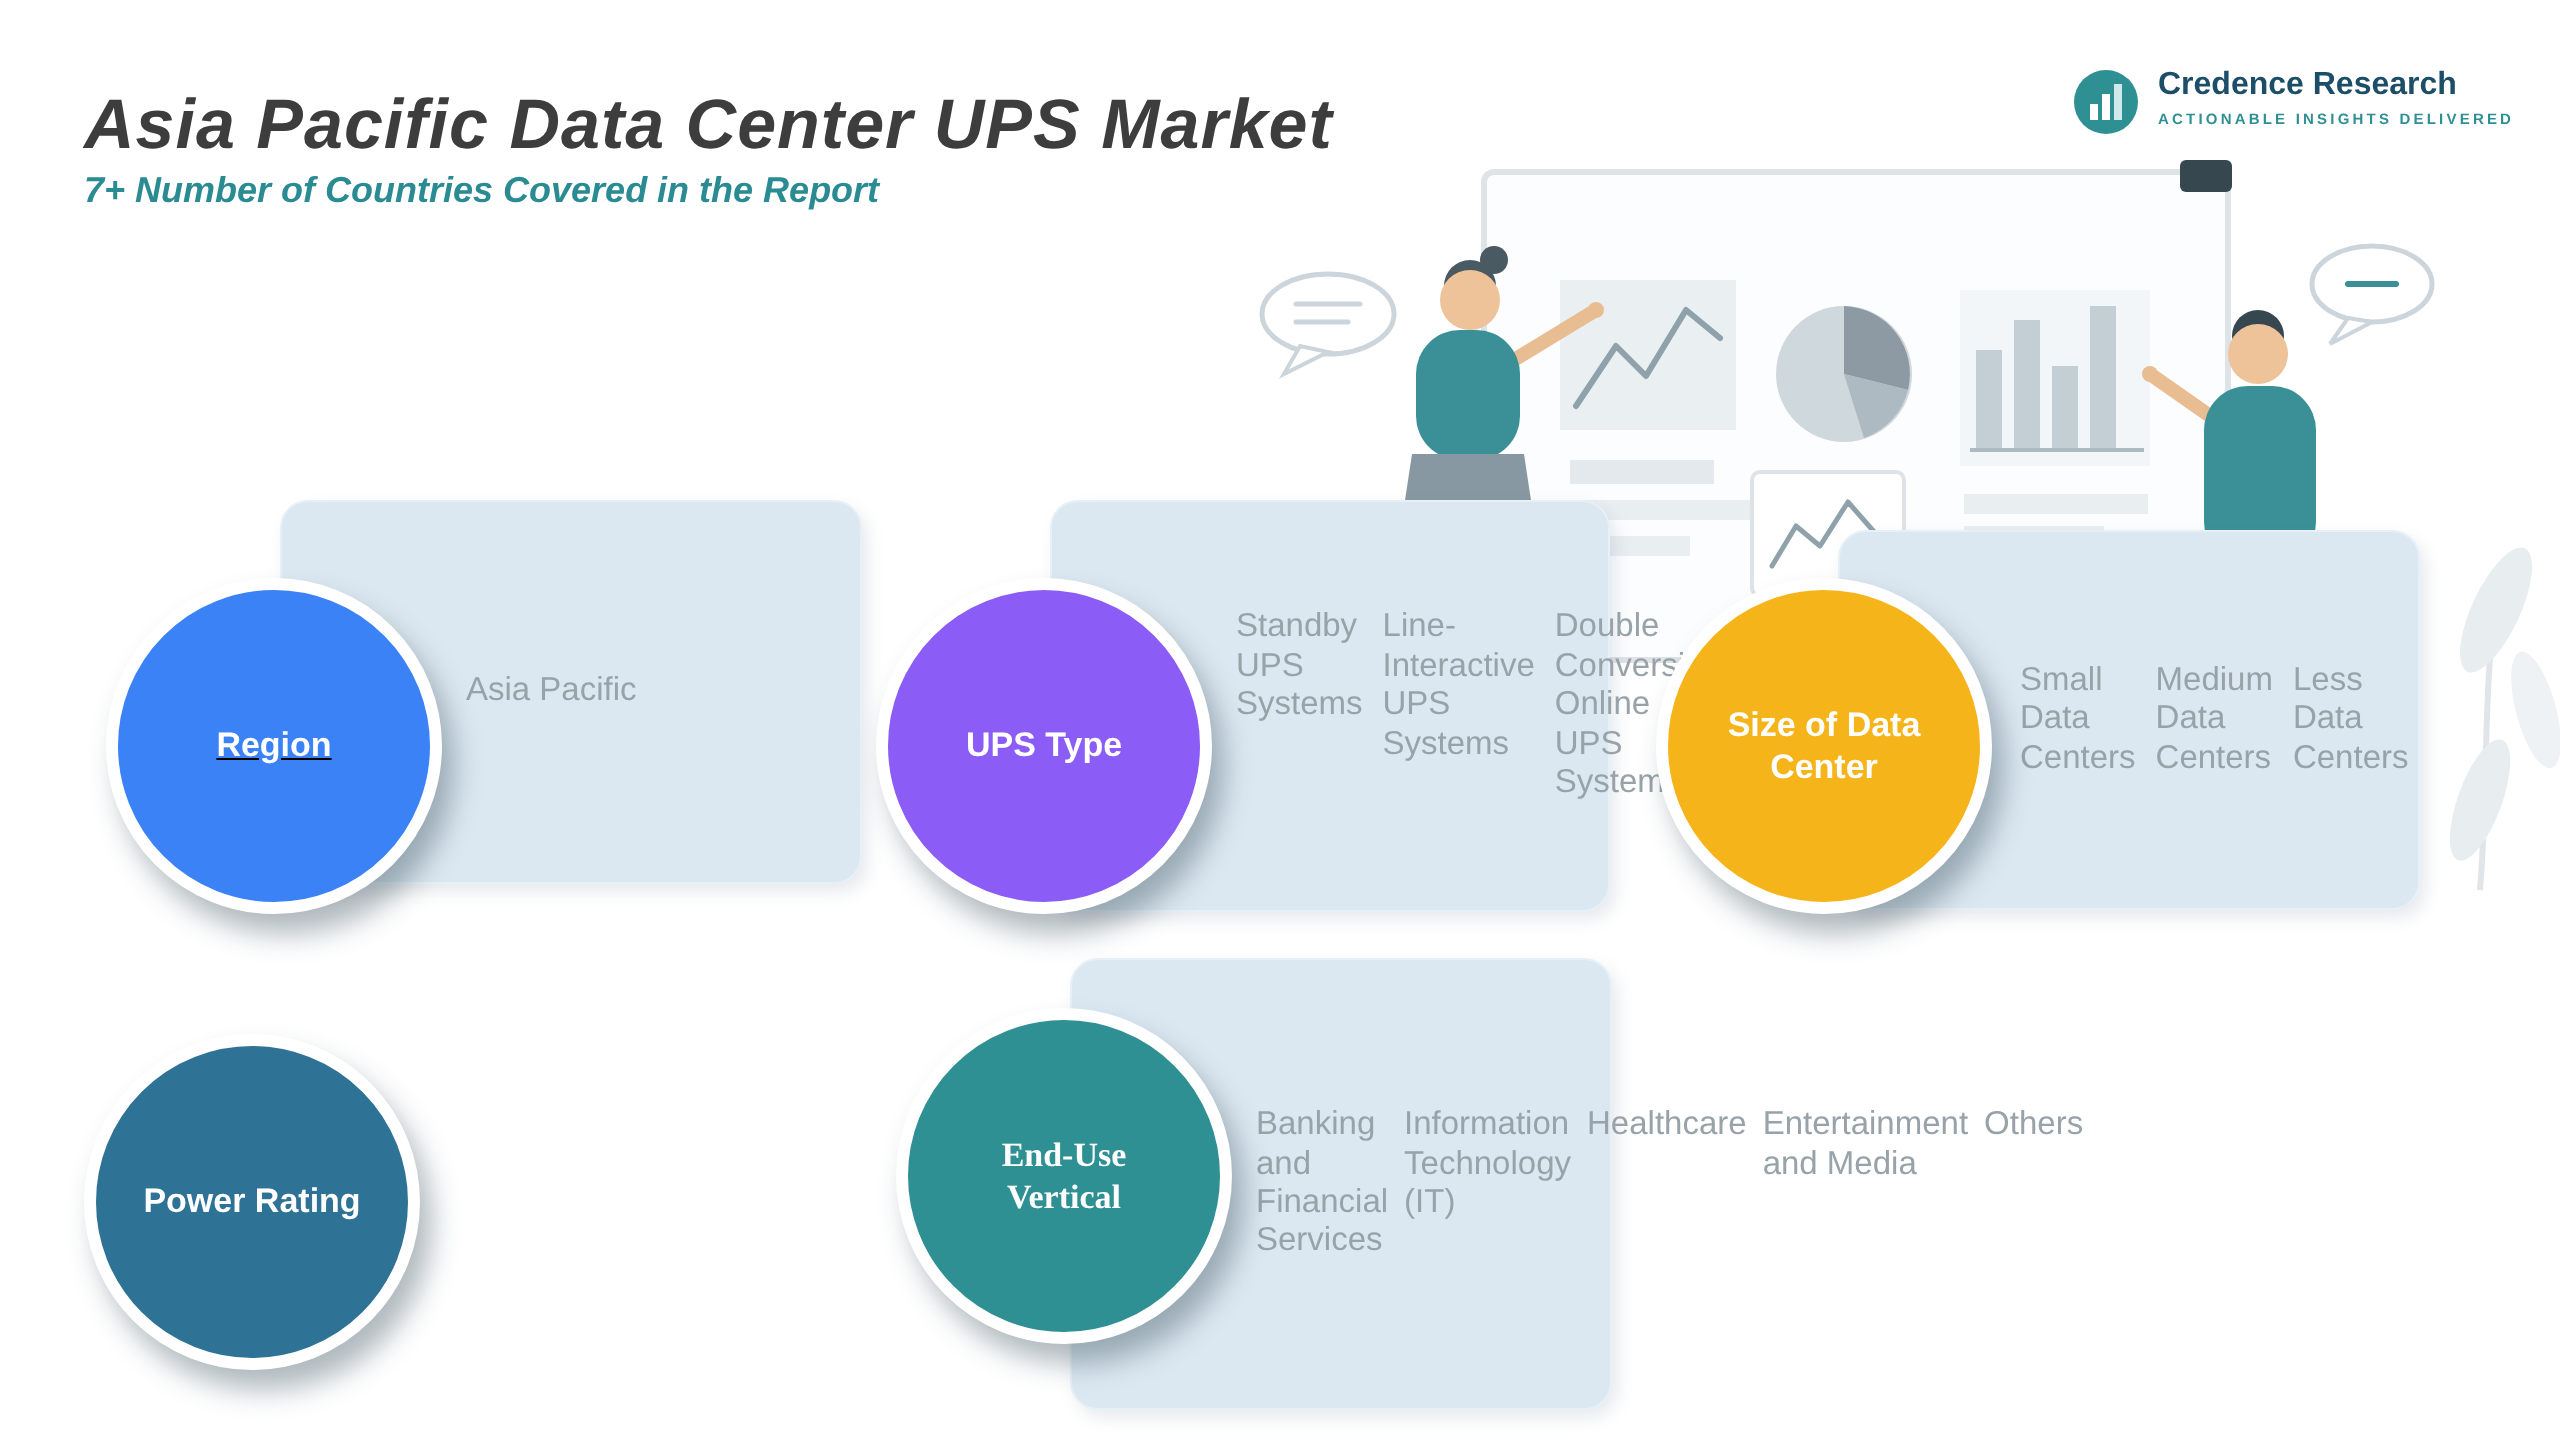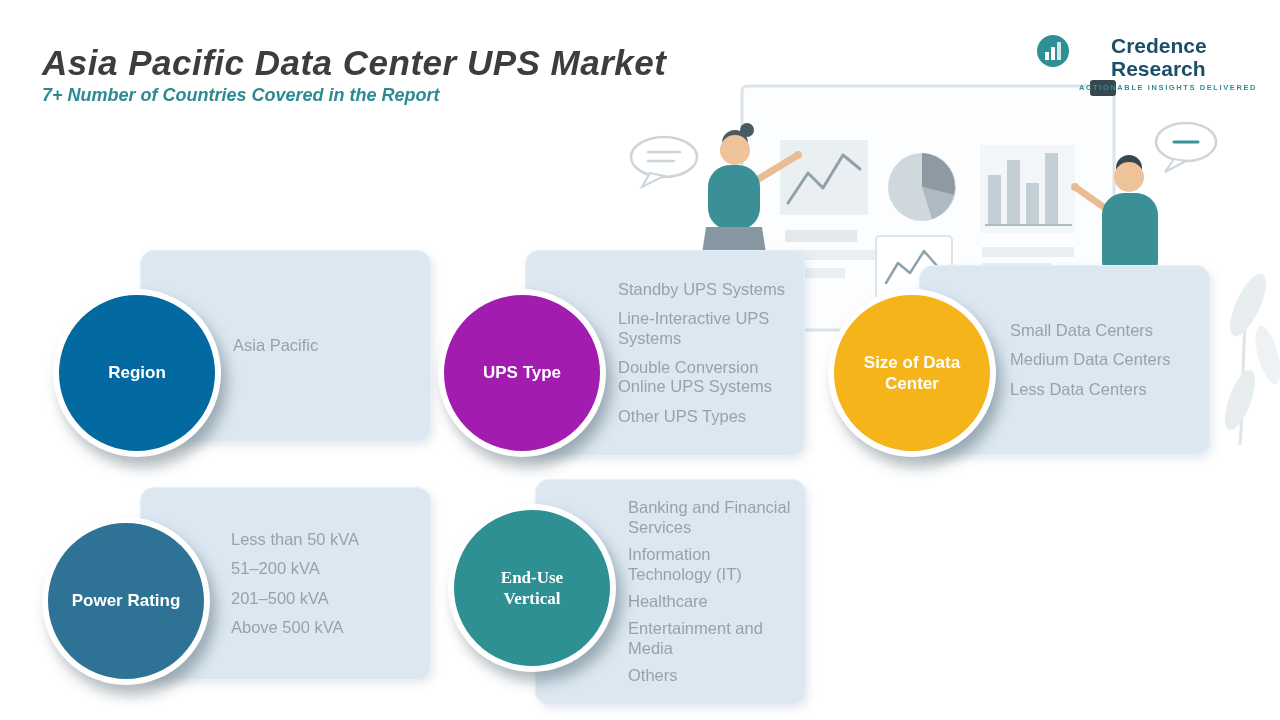--- a/index.html
+++ b/index.html
@@ -7,30 +7,30 @@
          font-family:"Liberation Sans",sans-serif;}
   
   .title{position:absolute;left:42px;top:20px;font-size:35px;font-weight:800;font-style:italic;
          color:#3d3d3d;letter-spacing:.5px;z-index:6;}
   .subtitle{position:absolute;left:42px;top:70px;font-size:18px;font-weight:700;font-style:italic;
          color:#2a8c92;z-index:6;}
   
   .logo{position:absolute;left:1036px;top:34px;display:flex;align-items:flex-start;gap:9px;z-index:6;}
   .logo-icon{width:34px;height:34px;flex:0 0 auto;}
   .logo-text-col{display:flex;flex-direction:column;}
-  .logo-brand{font-size:21px;font-weight:700;color:#1c4e68;line-height:1.1;margin-left:32px;}
+  .logo-brand{font-size:16px;font-weight:700;color:#1c4e68;line-height:1.1;}
   .logo-tagline{font-size:7.5px;font-weight:700;color:#2f9094;letter-spacing:1.6px;
                 text-transform:uppercase;margin-top:3px;}
   
   .illustration{position:absolute;left:580px;top:55px;width:700px;height:430px;z-index:1;}
   
   .card{position:absolute;background:#dce8f1;border-radius:14px;z-index:2;
         box-shadow:3px 4px 8px rgba(120,140,160,.18);border:1px solid #e7f0f7;
         display:flex;align-items:center;}
-  .items{list-style:none;margin:0;padding:0;display:flex;flex-direction:column;gap:10px;width:100%;}
+  .items{list-style:none;margin:0;padding:0;display:flex;flex-direction:row;gap:10px;width:100%;}
   .items li{font-size:16.5px;line-height:1.18;color:#98a2a9;}
   .bubble{position:absolute;width:168px;height:168px;border-radius:50%;z-index:3;
           border:6px solid #ffffff;box-sizing:border-box;
           box-shadow:6px 10px 14px rgba(30,55,70,.35);
           display:flex;align-items:center;justify-content:center;}
   .bubble span{color:#ffffff;font-weight:700;font-size:17px;text-align:center;
                line-height:1.25;padding:0 22px;width:100%;box-sizing:border-box;}
 </style>
 </head>
 <body>
@@ -133,55 +133,47 @@
       <span class="logo-brand">Credence Research</span>
       <span class="logo-tagline">Actionable Insights Delivered</span>
     </div>
   </div>
 
   <section class="card" style="left:140px;top:250px;width:291px;height:192px;padding:0 12px 0 92px;box-sizing:border-box;">
     <ul class="items">
       <li>Asia Pacific</li>
     </ul>
   </section>
-  <div class="bubble" style="left: 53px; top: 289px; background-color: #0369a1;">
+  <div class="bubble" style="left: 53px; top: 289px; background-color: #3b82f6; text-decoration: underline;">
     <span>Region</span>
   </div>
 
   <section class="card" style="left:525px;top:250px;width:280px;height:206px;padding:0 10px 0 92px;box-sizing:border-box;">
     <ul class="items">
       <li>Standby UPS Systems</li>
       <li>Line-Interactive UPS Systems</li>
       <li>Double Conversion Online UPS Systems</li>
       <li>Other UPS Types</li>
     </ul>
   </section>
-  <div class="bubble" style="left: 438px; top: 289px; background-color: #a21caf;">
+  <div class="bubble" style="left: 438px; top: 289px; background-color: #8b5cf6;">
     <span>UPS Type</span>
   </div>
 
   <section class="card" style="left:919px;top:265px;width:291px;height:190px;padding:0 10px 0 90px;box-sizing:border-box;">
     <ul class="items">
       <li>Small Data Centers</li>
       <li>Medium Data Centers</li>
       <li>Less Data Centers</li>
     </ul>
   </section>
   <div class="bubble" style="left: 828px; top: 289px; background-color: rgb(245, 181, 26);">
     <span>Size of Data Center</span>
   </div>
 
-  <section class="card" style="left:140px;top:487px;width:291px;height:193px;padding:0 12px 0 90px;box-sizing:border-box;">
-    <ul class="items">
-      <li>Less than 50 kVA</li>
-      <li>51–200 kVA</li>
-      <li>201–500 kVA</li>
-      <li>Above 500 kVA</li>
-    </ul>
-  </section>
   <div class="bubble" style="left: 42px; top: 517px; background-color: rgb(46, 114, 149);">
     <span style="padding:0 14px;">Power Rating</span>
   </div>
 
   <section class="card" style="left:535px;top:479px;width:271px;height:226px;padding:0 10px 0 92px;box-sizing:border-box;">
     <ul class="items" style="gap:8px;">
       <li>Banking and Financial Services</li>
       <li>Information Technology (IT)</li>
       <li>Healthcare</li>
       <li>Entertainment and Media</li>

